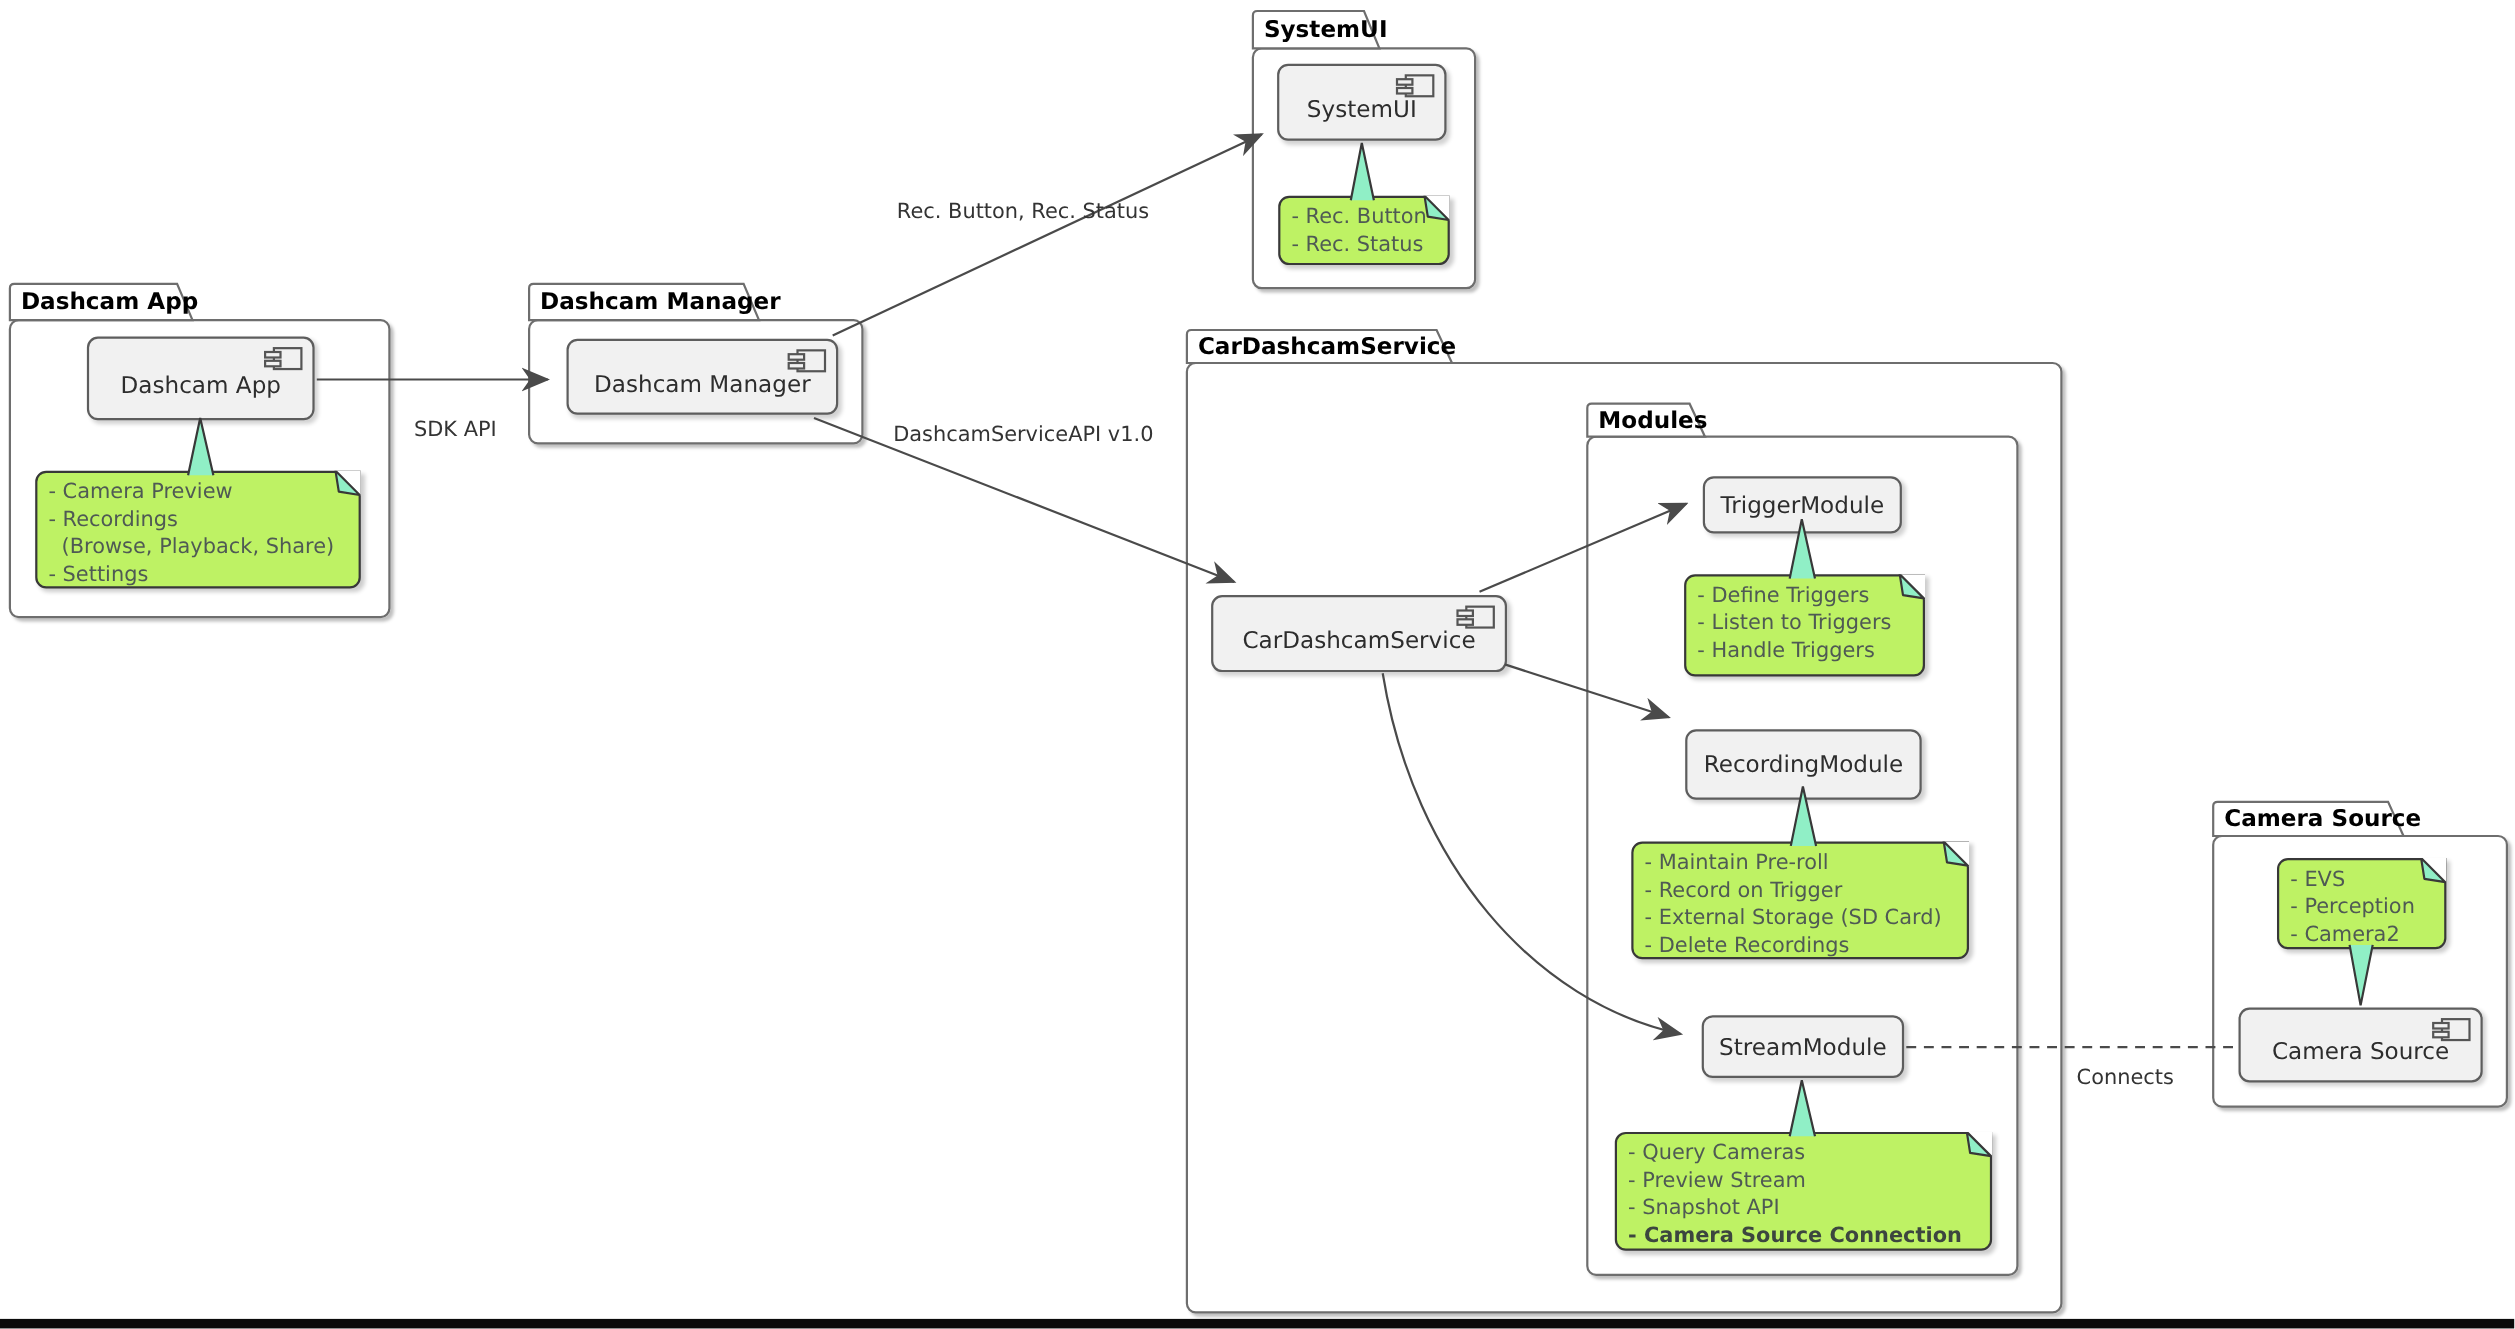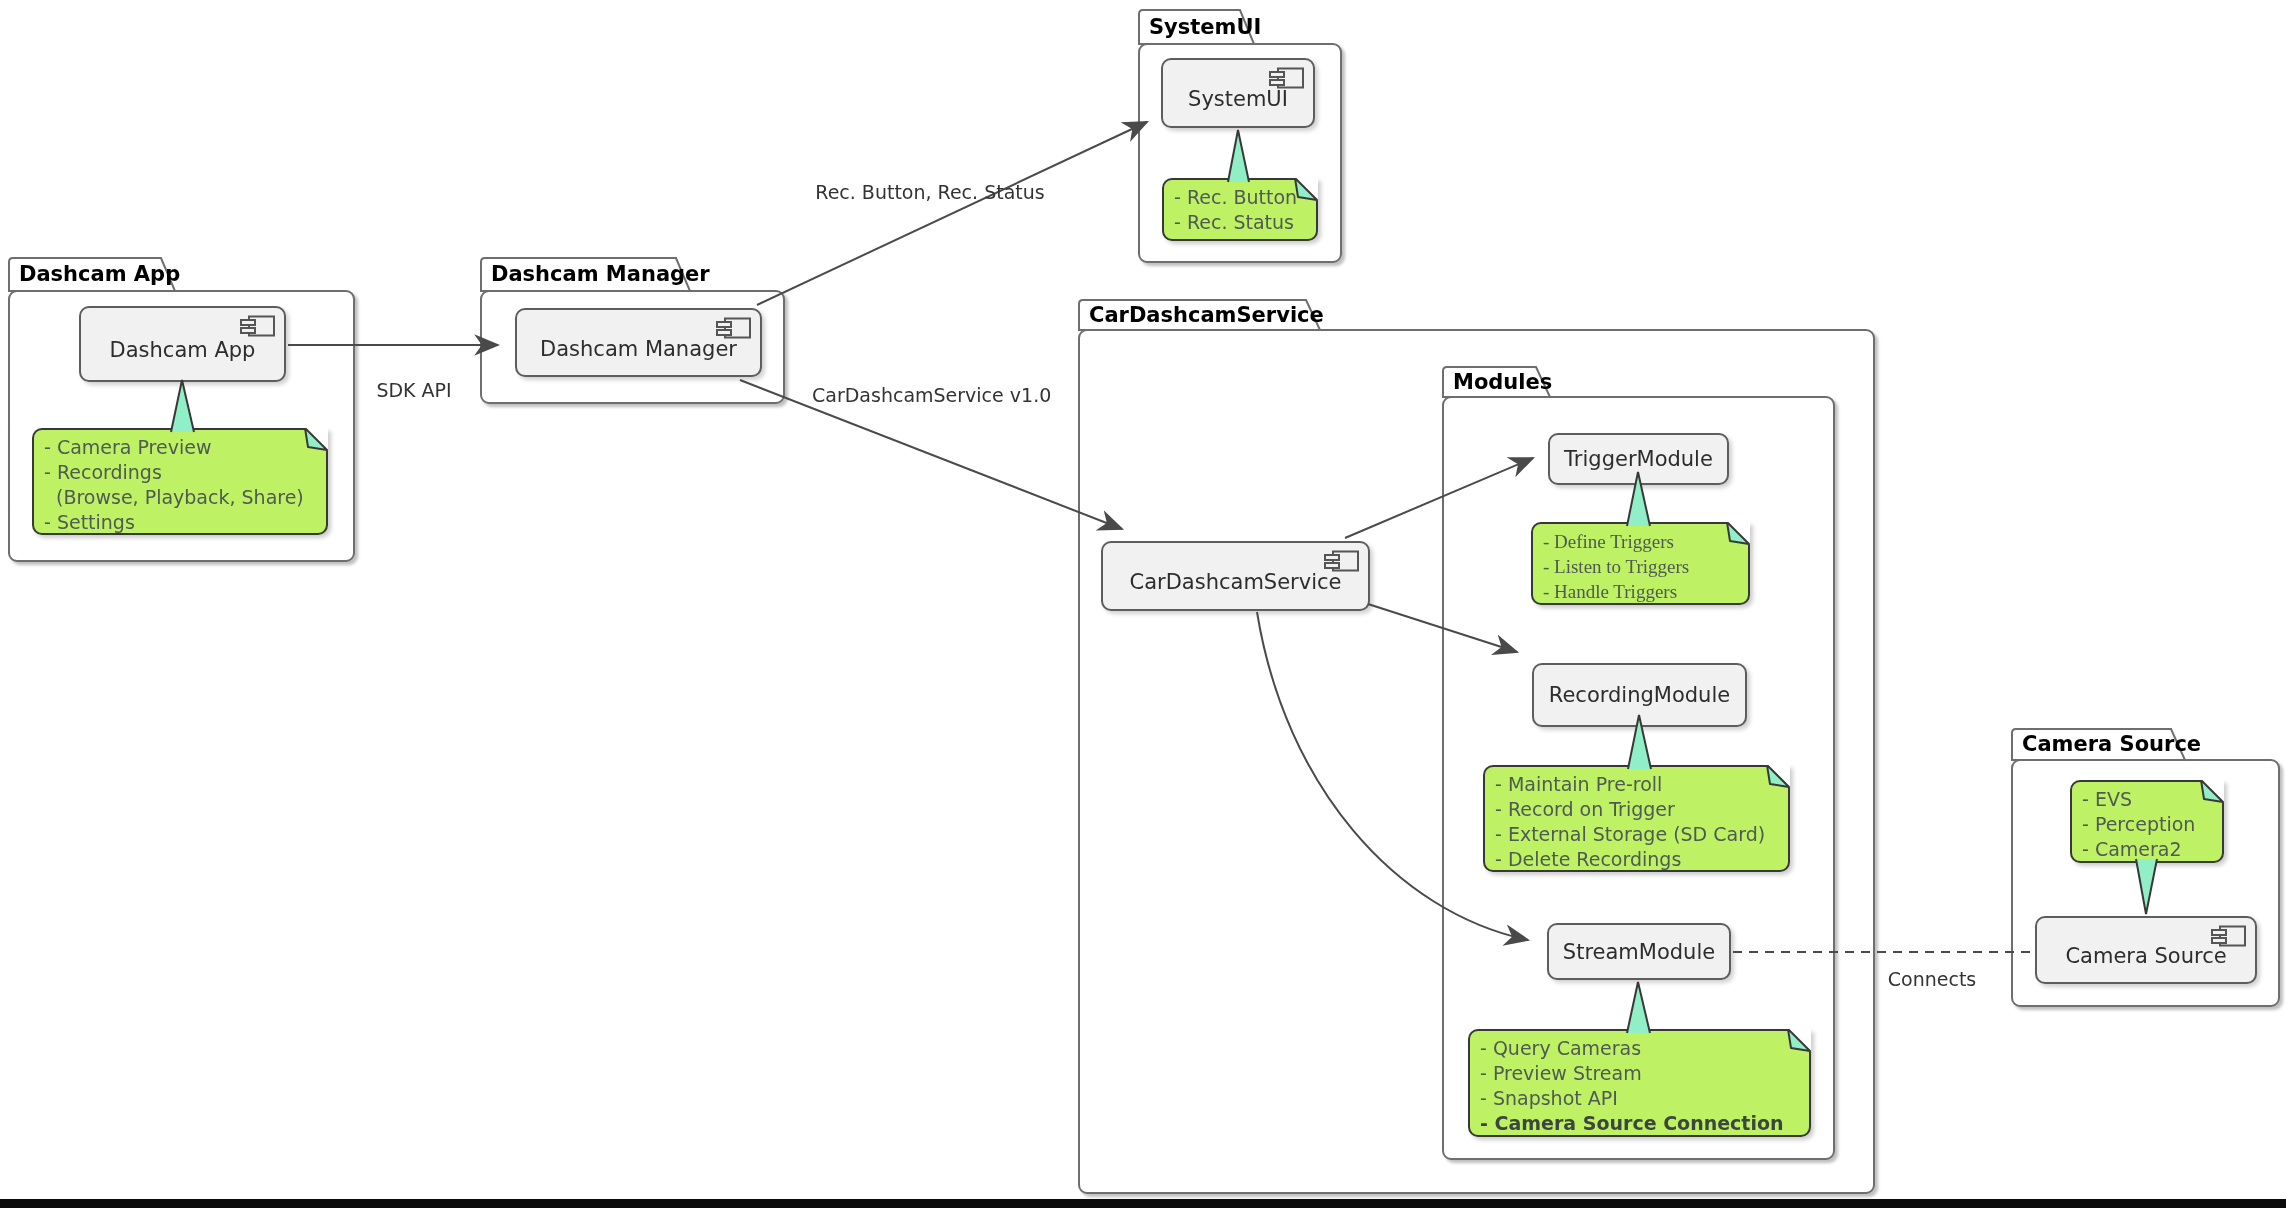--- a/index.html
+++ b/index.html
@@ -142,21 +142,21 @@
 
   <div class="note" style="left:1162px;top:178px;width:156px;height:63px;">
     <svg class="fold" width="26" height="26" viewBox="0 0 26 26">
       <path d="M3,0 H26 V23 Z" fill="#ffffff"></path>
       <path d="M3,0 L25,22 L6,19 Z" fill="#90efc6" stroke="#383838" stroke-width="2" stroke-linejoin="round"></path>
     </svg>
     <div class="note-line">- Rec. Button</div>
     <div class="note-line">- Rec. Status</div>
   </div>
 
-  <div class="note" style="left:1531px;top:522px;width:219px;height:83px;font-family:Liberation Serif, serif;">
+  <div class="note" style="left:1531px;top:522px;width:219px;height:93px;">
     <svg class="fold" width="26" height="26" viewBox="0 0 26 26">
       <path d="M3,0 H26 V23 Z" fill="#ffffff"></path>
       <path d="M3,0 L25,22 L6,19 Z" fill="#90efc6" stroke="#383838" stroke-width="2" stroke-linejoin="round"></path>
     </svg>
     <div class="note-line">- Define Triggers</div>
     <div class="note-line">- Listen to Triggers</div>
     <div class="note-line">- Handle Triggers</div>
   </div>
 
   <div class="note" style="left:1468px;top:1029px;width:343px;height:108px;">
@@ -213,18 +213,18 @@
       <path d="M740,380 L1122,529" marker-end="url(#arrow)"></path>
       <path d="M1345,538 L1533,458" marker-end="url(#arrow)"></path>
       <path d="M1368,604 L1517,652" marker-end="url(#arrow)"></path>
       <path d="M1257,612 C1285,785 1395,912 1528,940" marker-end="url(#arrow)"></path>
       <path d="M1733,952 H2033" stroke-dasharray="9 7"></path>
     </g>
   </svg>
 
   <div class="edge-label center" style="left:354px;top:336px;width:120px;">SDK API</div>
   <div class="edge-label center" style="left:800px;top:138px;width:260px;">Rec. Button, Rec. Status</div>
-  <div class="edge-label" style="left:812px;top:384px;width:260px;">CarDashcamService v1.0</div>
+  <div class="edge-label" style="left:812px;top:384px;width:260px;">DashcamServiceAPI v1.0</div>
   <div class="edge-label center" style="left:1862px;top:925px;width:140px;">Connects</div>
 
   <div class="black-bar"></div>
 
 </div>
 
 </body></html>

